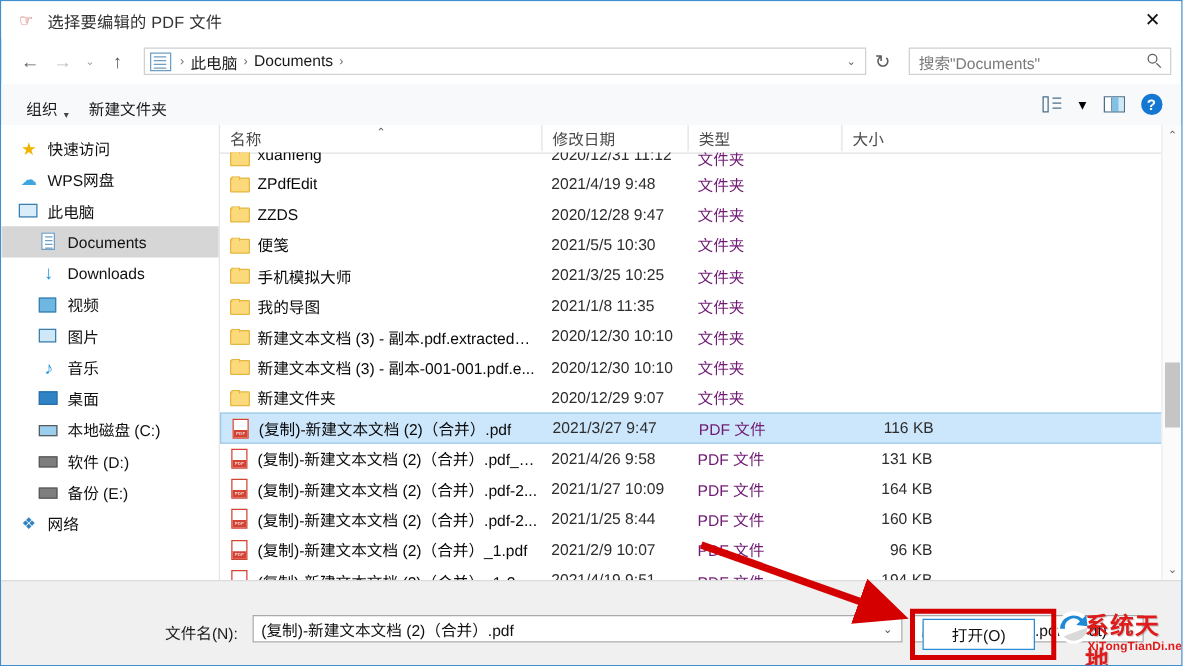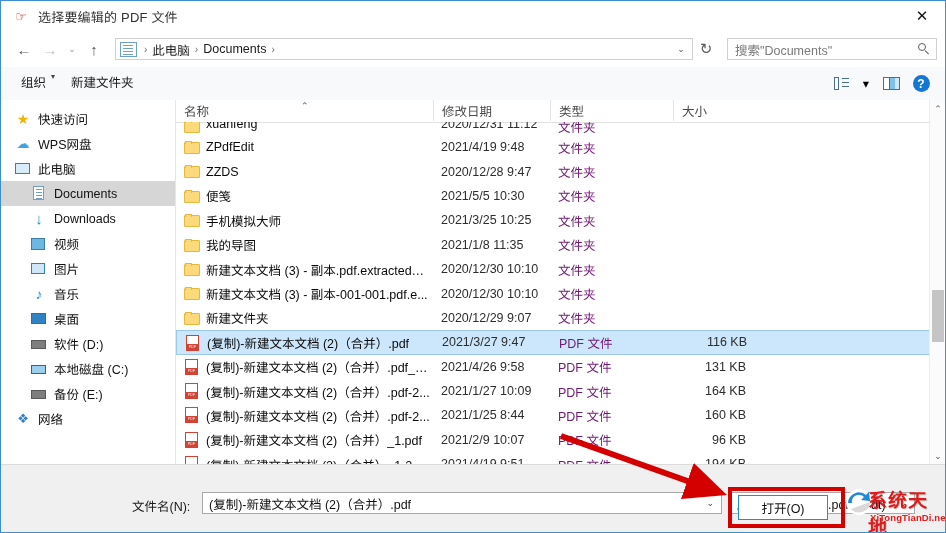--- a/index.html
+++ b/index.html
@@ -97,21 +97,21 @@
   }
 
   
   .toolbar{
     position:absolute;left:0;top:66px;width:944px;height:33px;
     background:#f7f9fb;
     border-bottom:1px solid #dfe5ea;
     display:flex;align-items:center;
   }
   .tb-item{
-    font-size:12.5px;color:#1a1a1a;display:flex;align-items:flex-start;height:24px;padding:0 8px;
+    font-size:12.5px;color:#1a1a1a;display:flex;align-items:flex-end;height:24px;padding:0 8px;
   }
   .tb-item.first{margin-left:12px;}
   .tb-caret{font-size:8px;margin-left:5px;color:#444;}
   .tb-right{margin-left:auto;display:flex;align-items:center;margin-right:12px;}
   .tb-icon{width:24px;height:24px;display:flex;align-items:center;justify-content:center;margin-left:6px;}
   .view-ico{width:15px;height:13px;position:relative;}
   .view-ico:before{
     content:"";position:absolute;left:0;top:0;width:5px;height:13px;
     border:1px solid #4a6f8a;box-sizing:border-box;
   }
@@ -396,29 +396,29 @@
           <span>音乐</span>
         </div>
         <div class="nav-item indent">
           <span class="nav-ico">
             <span class="ico-desktop" style="display: block;"></span>
           </span>
           <span>桌面</span>
         </div>
         <div class="nav-item indent">
           <span class="nav-ico">
+            <span class="ico-disk sys" style="display: block;"></span>
+          </span>
+          <span>本地磁盘 (C:)</span>
+        </div>
+        <div class="nav-item indent">
+          <span class="nav-ico">
             <span class="ico-disk" style="display: block;"></span>
           </span>
           <span>软件 (D:)</span>
-        </div>
-        <div class="nav-item indent">
-          <span class="nav-ico">
-            <span class="ico-disk sys" style="display: block;"></span>
-          </span>
-          <span>本地磁盘 (C:)</span>
         </div>
         <div class="nav-item indent">
           <span class="nav-ico">
             <span class="ico-disk" style="display: block;"></span>
           </span>
           <span>备份 (E:)</span>
         </div>
         <div class="nav-item">
           <span class="nav-ico">
             <span class="ico-net" style="display: block;">❖</span>

